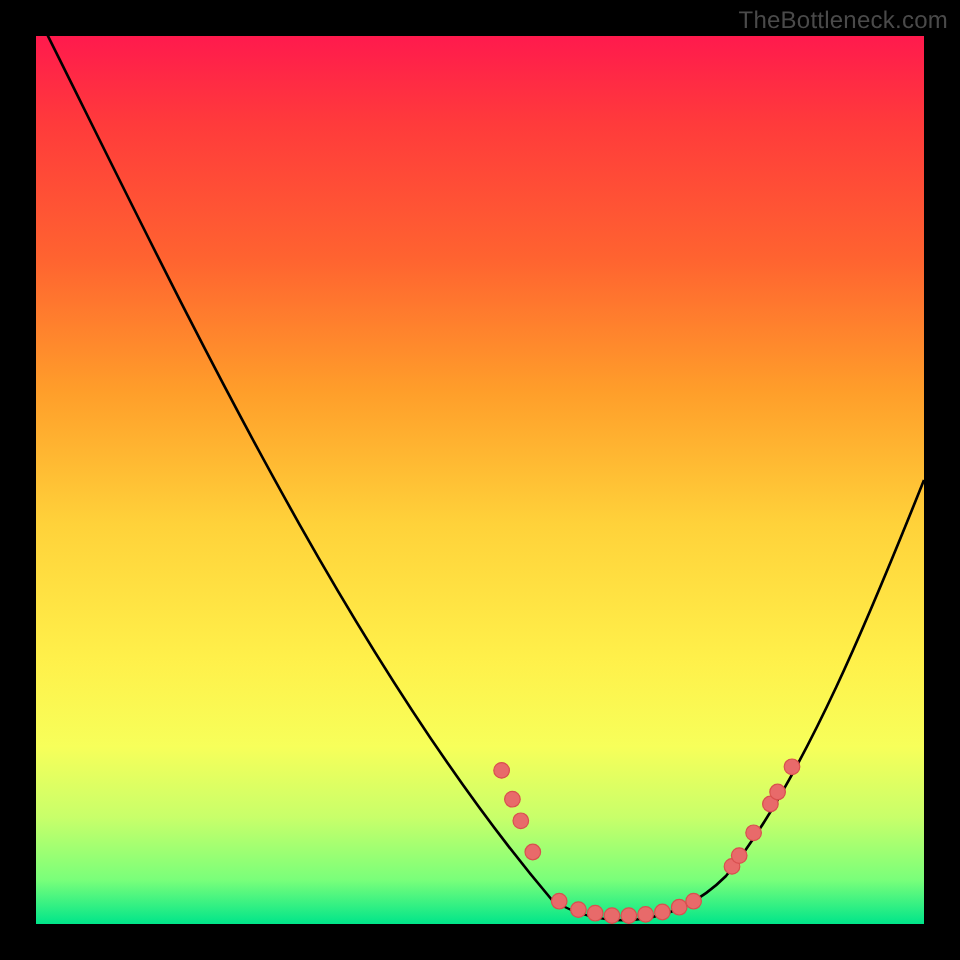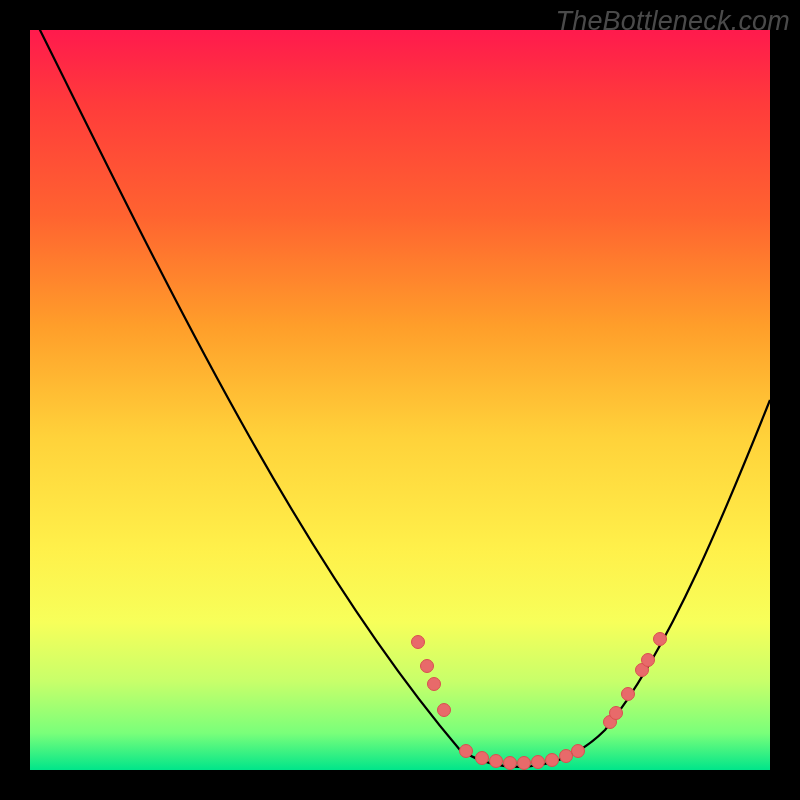--- a/index.html
+++ b/index.html
@@ -34,24 +34,23 @@
       #f7ff5a 80%,
       #c8ff6a 88%,
       #7aff7a 95%,
       #00e58a 100%);
   }
   .watermark {
     position: absolute;
     top: 6px;
     right: 10px;
     font-family: Arial, Helvetica, sans-serif;
-    font-size: 27px;
+    font-size: 20px;
     color: #4a4a4a;
     letter-spacing: 0.2px;
-    font-style: italic;
   }
   svg.curve {
     position: absolute;
     left: 0;
     top: 0;
     width: 740px;
     height: 740px;
   }
 </style>
 </head>

